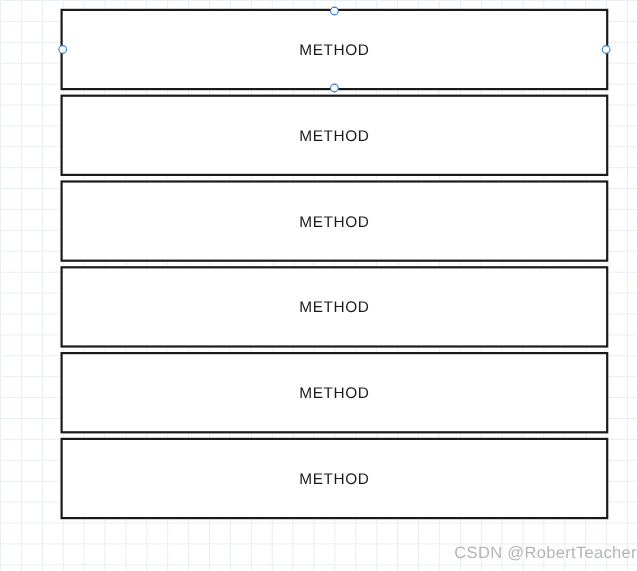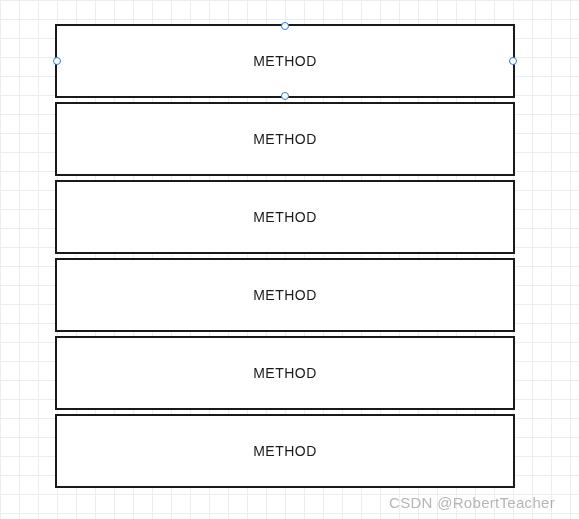--- a/index.html
+++ b/index.html
@@ -22,22 +22,22 @@
       height: 100%;
       background-image:
         linear-gradient(to right, #e8eef4 1px, transparent 1px),
         linear-gradient(to bottom, #e8eef4 1px, transparent 1px);
       background-size: 19px 19px;
       z-index: 0;
     }
     .diagram {
       position: absolute;
       left: 55px;
-      top: 24px;
-      width: 460px;
+      top: 8px;
+      width: 498px;
       z-index: 1;
     }
     .method-box {
       position: relative;
       width: 100%;
       height: 74px;
       border: 2px solid #1a1a1a;
       background: #fff;
       display: flex;
       align-items: center;
@@ -73,21 +73,21 @@
       top: 50%;
       transform: translateY(-50%);
     }
     .handle-right {
       right: -4px;
       top: 50%;
       transform: translateY(-50%);
     }
     .watermark {
       position: absolute;
-      right: 24px;
+      right: 0;
       bottom: 8px;
       font-size: 15px;
       color: rgba(120, 120, 120, 0.55);
       z-index: 5;
       font-family: Arial, sans-serif;
       letter-spacing: 0.3px;
     }
   </style>
 </head>
 <body>

